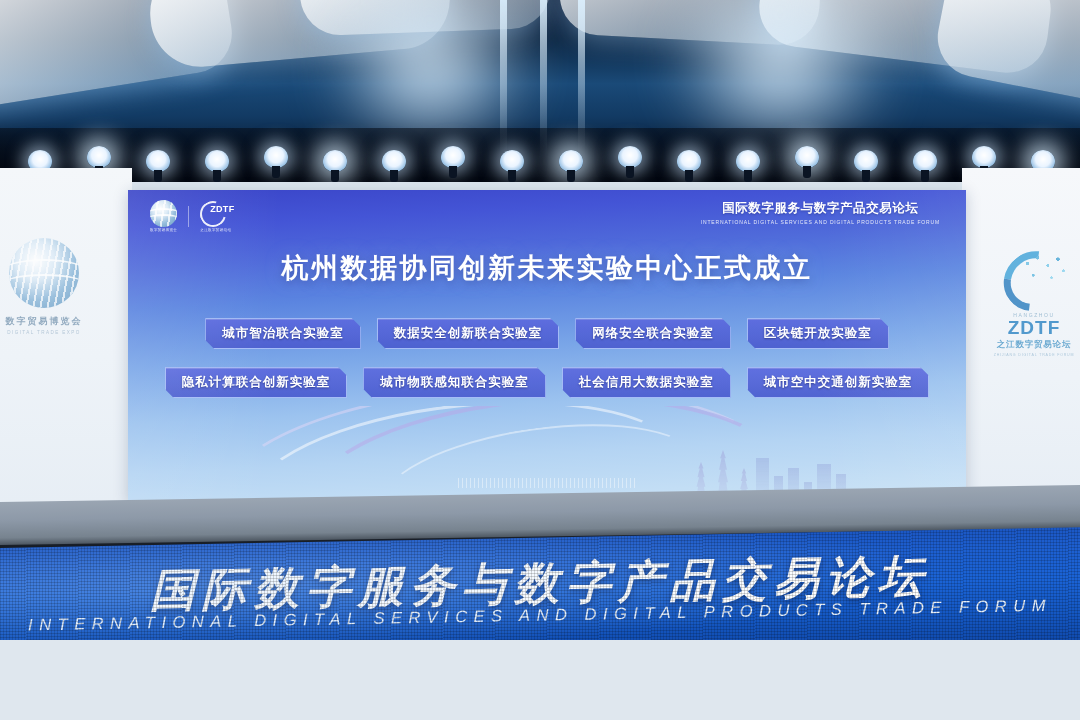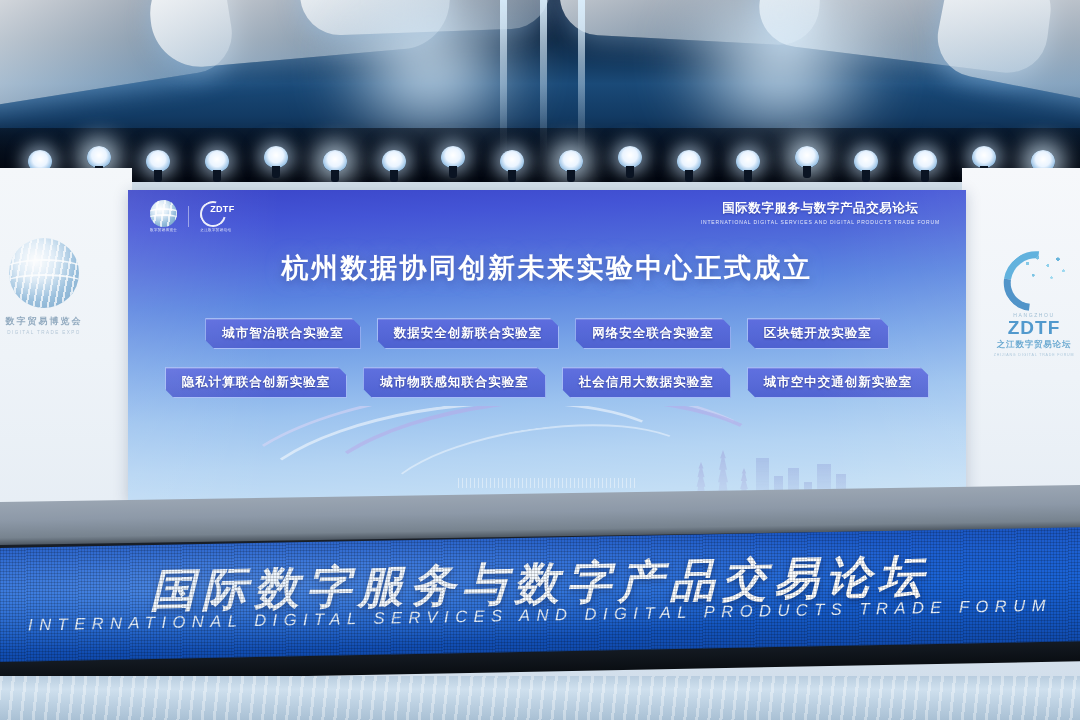--- a/index.html
+++ b/index.html
@@ -1,21 +1,21 @@
 <!DOCTYPE html>
 <html><head>
 <meta charset="utf-8">
 <style>
   html,body{margin:0;padding:0;}
   body{
     width:1080px;height:720px;overflow:hidden;
     font-family:"Liberation Sans","DejaVu Sans",sans-serif;
     background:#dfe7ee;
   }
-  #stage{position:relative;width:1080px;height:720px;overflow:hidden;}
+  #stage{position:relative;width:1080px;height:640px;overflow:hidden;}
 
   
   .hall-bg{position:absolute;inset:0;
     background:linear-gradient(180deg,#0b1b33 0%,#17395f 10%,#2a5d8e 16%,#cfdde9 24%,#eef3f7 34%,#f2f5f8 62%,#dbe6ef 80%,#cfdcea 100%);}
   .wall-left{position:absolute;left:0;top:168px;width:132px;height:420px;
     background:linear-gradient(180deg,#f4f7fa 0%,#eef3f8 45%,#e3ebf3 100%);}
   .wall-right{position:absolute;right:0;top:168px;width:118px;height:420px;
     background:linear-gradient(180deg,#f6f8fb 0%,#eef3f8 50%,#e2eaf3 100%);}
 
   

